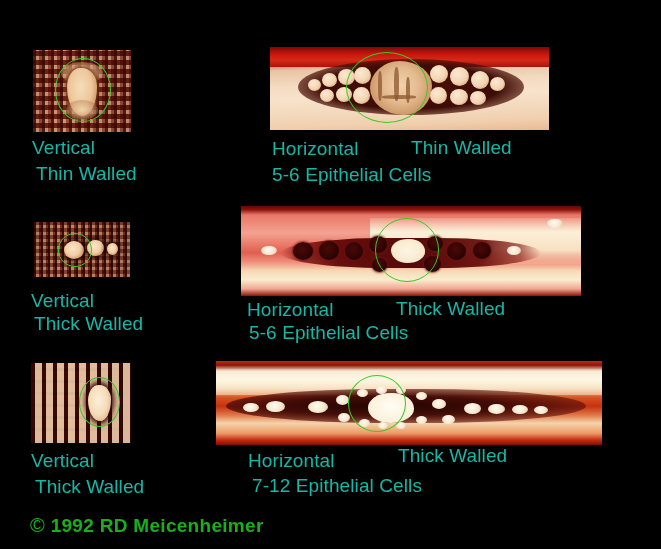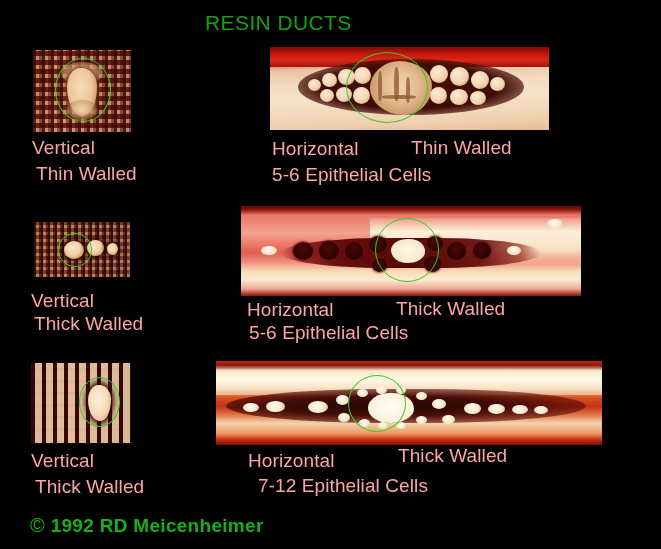--- a/index.html
+++ b/index.html
@@ -26,21 +26,21 @@
     color: #16a016;
     letter-spacing: 0.4px;
     white-space: nowrap;
   }
 
   
   .cap {
     position: absolute;
     font-size: 19px;
     line-height: 25px;
-    color: #fca5a5;
+    color: #14b8a6;
     white-space: nowrap;
     letter-spacing: 0.1px;
   }
 
   .copyright {
     position: absolute;
     left: 30px;
     top: 513px;
     font-size: 19px;
     line-height: 24px;
@@ -260,21 +260,20 @@
     left: 152px; top: 32px; width: 46px; height: 30px;
     border-radius: 50% 48% 52% 50% / 50% 52% 48% 50%;
     background: radial-gradient(ellipse at 50% 45%, #fffdf4 0%, #fbf2dd 60%, #f0e0c2 100%);
   }
 </style>
 </head>
 <body>
 
 <div id="page">
 
-  <div class="title">RESIN DUCTS</div>
 
   <div class="micro img-vt-thin">
     <div class="duct-blob-1b"></div>
     <div class="duct-blob-1"></div>
     <div class="duct-blob-1c"></div>
     <div class="annot-circle" style="left:22px; top:8px; width:56px; height:64px;"></div>
   </div>
 
   <div class="cap" style="left:32px; top:135px;">Vertical</div>
   <div class="cap" style="left:36px; top:161px;">Thin Walled</div>
@@ -379,20 +378,20 @@
     <div class="hz712-epi" style="left:248px; top:42px; width:17px; height:11px;"></div>
     <div class="hz712-epi" style="left:272px; top:43px; width:17px; height:10px;"></div>
     <div class="hz712-epi" style="left:296px; top:44px; width:16px; height:9px;"></div>
     <div class="hz712-epi" style="left:318px; top:45px; width:14px; height:8px;"></div>
 
     <div class="annot-circle" style="left:132px; top:14px; width:58px; height:57px;"></div>
   </div>
 
   <div class="cap" style="left:248px; top:448px;">Horizontal</div>
   <div class="cap" style="left:398px; top:443px;">Thick Walled</div>
-  <div class="cap" style="left:258px; top:473px;">7-12 Epithelial Cells</div>
+  <div class="cap" style="left:252px; top:473px;">7-12 Epithelial Cells</div>
 
   <div class="copyright">
     <span class="cmark">©</span>
     <span>1992 RD Meicenheimer</span>
   </div>
 
 </div>
 
 </body></html>

